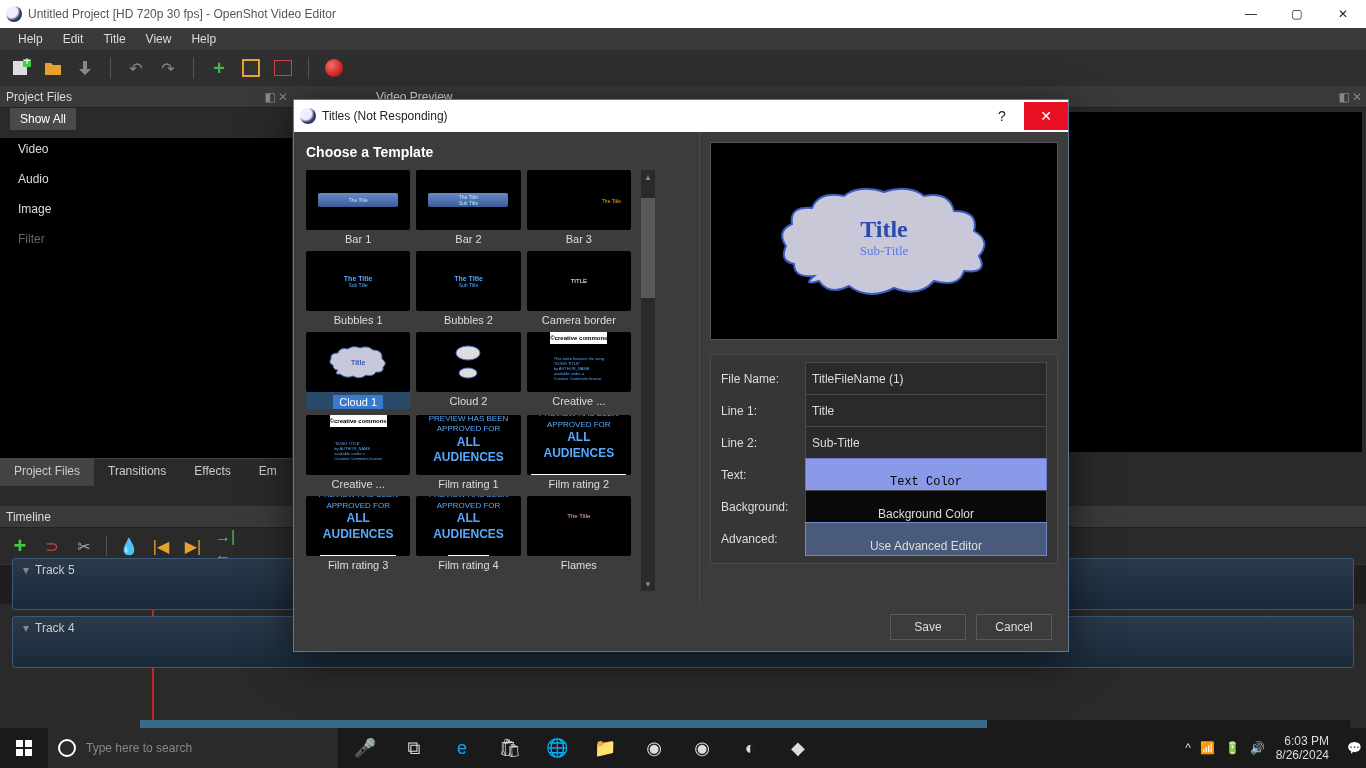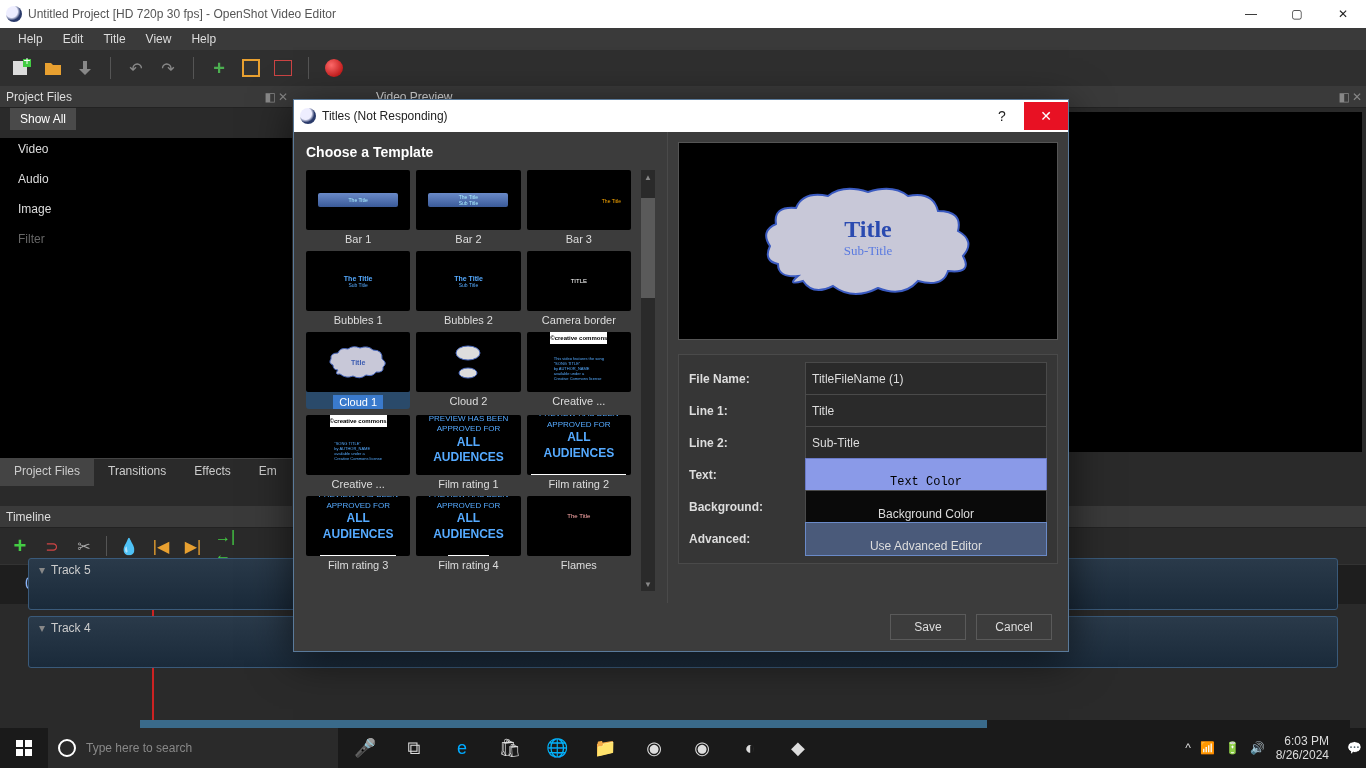--- a/index.html
+++ b/index.html
@@ -41,33 +41,33 @@
 .timeline { position: absolute; left: 0; top: 506px; right: 0; height: 228px; background: #2a2a2a; }
 .timeline .tl-toolbar { height: 36px; display: flex; align-items: center; padding-left: 10px; gap: 12px; }
 .timeline .tl-toolbar .ico { width: 20px; height: 20px; display: flex; align-items: center; justify-content: center; font-size: 16px; }
 .timeline .ruler { height: 40px; background: #1e1e1e; border-top: 1px solid #333; position: relative; }
 .timeline .timecode { position: absolute; left: 25px; top: 10px; color: #8ab4f8; font-size: 16px; }
 .timeline .ruler .tick { position: absolute; top: 4px; color: #aaa; font-size: 11px; }
 .timeline .ruler .tickline { position: absolute; bottom: 0; width: 1px; height: 10px; background: #888; }
 .timeline .playhead { position: absolute; left: 152px; top: 0; width: 2px; height: 200px; background: #c22; }
 .timeline .playhead::before { content: ""; position: absolute; top: -4px; left: -5px; width: 12px; height: 12px; background: #c22; clip-path: polygon(0 0, 100% 0, 50% 100%); }
 .timeline .tracks { position: absolute; top: 46px; left: 0; right: 0; }
-.timeline .track { height: 52px; margin: 6px 28px; border: 1px solid #3a5a7a; background: linear-gradient(#2a3a4a, #1a2a3a); border-radius: 3px; display: flex; align-items: flex-start; padding: 4px 10px; color: #ccc; text-align: right; }
+.timeline .track { height: 52px; margin: 6px 12px; border: 1px solid #3a5a7a; background: linear-gradient(#2a3a4a, #1a2a3a); border-radius: 3px; display: flex; align-items: flex-start; padding: 4px 10px; color: #ccc; text-align: right; }
 .timeline .track::before { content: "▾"; margin-right: 6px; color: #888; }
 
 
 .dialog { position: absolute; left: 293px; top: 99px; width: 776px; height: 553px; background: #3c3c3c; border: 1px solid #5a7a9a; box-shadow: 0 8px 40px rgba(0,0,0,0.6); display: flex; flex-direction: column; }
 .dialog .dlg-title { height: 32px; background: #fff; display: flex; align-items: center; padding-left: 6px; color: #222; }
 .dialog .dlg-title .app-icon { width: 16px; height: 16px; background: radial-gradient(circle at 35% 35%, #eef 40%, #2a3a6a 60%); border-radius: 50%; margin-right: 6px; }
 .dialog .dlg-title .dlg-controls { margin-left: auto; display: flex; }
 .dialog .dlg-title .dlg-controls div { width: 44px; height: 28px; display: flex; align-items: center; justify-content: center; }
 .dialog .dlg-title .dlg-controls .help { color: #222; font-size: 14px; }
 .dialog .dlg-title .dlg-controls .close { background: #e81123; color: #fff; font-size: 14px; }
 
-.dialog .dlg-body { flex: 1; display: flex; }
+.dialog .dlg-body { flex: 1; display: flex; gap: 32px; }
 .dialog .template-pane { width: 373px; padding: 12px; display: flex; flex-direction: column; }
 .dialog .template-pane h3 { font-size: 14px; font-weight: bold; margin-bottom: 10px; color: #fff; }
 .dialog .template-grid { flex: 1; overflow: hidden; display: grid; grid-template-columns: repeat(3, 1fr); gap: 6px; align-content: start; padding-right: 10px; }
 .dialog .scrollbar { width: 14px; background: #2a2a2a; display: flex; flex-direction: column; }
 .dialog .scrollbar .thumb { width: 100%; height: 100px; background: #5a5a5a; margin-top: 14px; }
 .dialog .scrollbar .arr { height: 14px; display: flex; align-items: center; justify-content: center; color: #888; font-size: 8px; }
 .tpl { display: flex; flex-direction: column; align-items: center; }
 .tpl .thumb { width: 100%; height: 60px; background: #000; border-radius: 2px; display: flex; align-items: center; justify-content: center; font-size: 8px; color: #5af; flex-direction: column; overflow: hidden; }
 .tpl.selected { background: #2a4a6a; border-radius: 3px; }
 .tpl.selected .lbl { background: #3a7acc; color: #fff; padding: 1px 6px; }
@@ -76,22 +76,22 @@
 .dialog .preview-pane { flex: 1; padding: 10px; display: flex; flex-direction: column; border-left: 1px solid #4a4a4a; }
 .dialog .preview-img { height: 198px; background: #000; border: 1px solid #555; display: flex; align-items: center; justify-content: center; }
 .cloud-shape { position: relative; width: 220px; height: 110px; }
 .cloud-shape svg { width: 100%; height: 100%; }
 .cloud-text { position: absolute; top: 30px; left: 0; right: 0; text-align: center; }
 .cloud-text .t1 { color: #2a4ab0; font-size: 24px; font-weight: bold; font-family: serif; }
 .cloud-text .t2 { color: #5a7ae0; font-size: 13px; font-family: serif; }
 
 .dialog .form { margin-top: 14px; border: 1px solid #4a4a4a; background: #363636; padding: 8px 10px; }
 .dialog .form-row { display: flex; align-items: center; height: 32px; }
-.dialog .form-row label { width: 84px; color: #ddd; font-weight: bold; }
-.dialog .form-row input, .dialog .form-row button { flex: 1; height: 24px; background: #2a2a2a; border: 1px solid #4a4a4a; color: #ddd; padding: 16px 6px; margin-left: 32px; }
+.dialog .form-row label { width: 84px; color: #ddd; }
+.dialog .form-row input, .dialog .form-row button { flex: 1; height: 24px; background: #2a2a2a; border: 1px solid #4a4a4a; color: #ddd; padding: 16px 6px; }
 .dialog .form-row button { text-align: center; }
 .dialog .form-row button.textcolor { background: #8a9ae8; color: #000; border: 1px solid #6a7ac8; font-family: Liberation Mono, monospace; }
 .dialog .form-row button.bgcolor { background: #0a0a0a; }
 .dialog .form-row button.advanced { background: #4a5a7a; border: 1px solid #6a8ac8; }
 
 .dialog .dlg-footer { height: 48px; display: flex; align-items: center; justify-content: flex-end; padding-right: 16px; gap: 10px; }
 .dialog .dlg-footer button { width: 76px; height: 26px; background: #3c3c3c; border: 1px solid #5a5a5a; color: #ddd; }
 
 
 .taskbar { position: absolute; left: 0; bottom: 0; right: 0; height: 40px; background: #1a1a1a; display: flex; align-items: center; }

